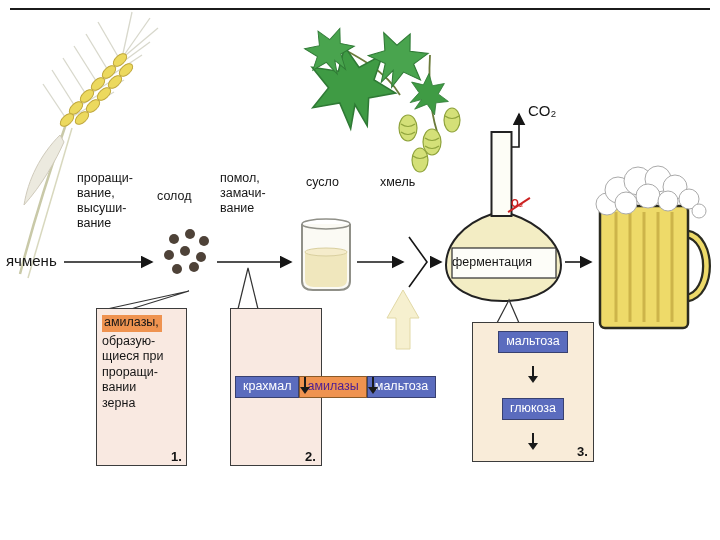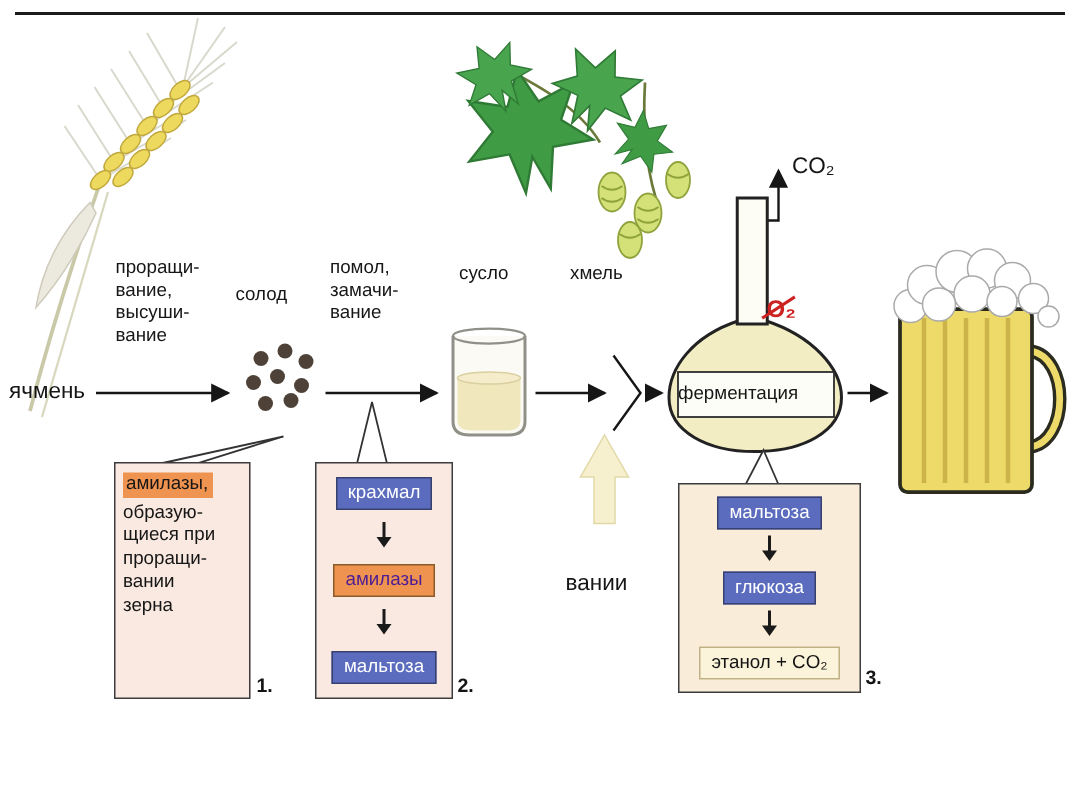--- a/index.html
+++ b/index.html
@@ -3,40 +3,40 @@
 <meta charset="utf-8">
 <style>
   html,body{margin:0;padding:0;background:#ffffff;}
   #stage{position:relative;width:720px;height:540px;background:#ffffff;
          font-family:"Liberation Sans",sans-serif;overflow:hidden;}
   #art{position:absolute;left:0;top:0;}
   .lbl{position:absolute;font-size:12.5px;line-height:15px;color:#161616;white-space:pre-line;}
   .lbl.big{font-size:15px;}
   .ferm{position:absolute;left:452px;top:255px;width:104px;text-align:left;
         font-size:12.5px;color:#161616;}
-  .callout{position:absolute;box-sizing:border-box;border:1.5px solid #3c3c3c;background:#f9e9e1;}
+  .callout{position:absolute;box-sizing:border-box;border:1.5px solid #3c3c3c;background:#f9e9e1;margin-left:20px;}
   #box1{left:76px;top:308px;width:91px;height:158px;padding:6px 5px;
         font-size:12.5px;line-height:15.5px;color:#161616;}
   .hl{display:inline-block;background:#ef9350;padding:0 3px 1px 2px;margin-bottom:2px;}
   .rest{white-space:pre-line;}
-  #box2{left:210px;top:308px;width:92px;height:158px;display:flex;flex-direction:column;
+  #box2{left:210px;top:308px;width:92px;height:158px;display:flex;
         align-items:center;justify-content:space-between;padding:9px 4px;}
   #box3{left:452px;top:322px;width:122px;height:140px;display:flex;flex-direction:column;
         align-items:center;justify-content:space-between;padding:8px 4px;background:#f9ecd9;}
   .chip{font-size:12.5px;line-height:15px;padding:2px 7px 3px;border:1px solid #384070;white-space:nowrap;}
   .chip.blue{background:#5b6cbe;color:#ffffff;}
   .chip.orange{background:#ef9350;color:#4c1d95;border-color:#8a5a28;}
   .chip.pale{background:#fbf3da;color:#141414;border-color:#bfb184;}
   .darr{position:relative;width:12px;height:20px;}
   .darr::before{content:"";position:absolute;left:5px;top:0;width:2px;height:11px;background:#1a1a1a;}
   .darr::after{content:"";position:absolute;left:1px;top:10px;border:5px solid transparent;border-top:7px solid #1a1a1a;}
   .num{position:absolute;font-weight:bold;font-size:13px;color:#141414;}
   #num1{left:171px;top:449px;} #num2{left:305px;top:449px;} #num3{left:577px;top:444px;}
   .caption{position:absolute;left:35px;top:477px;font-weight:bold;font-size:14.5px;color:#141414;}
-  .o2{position:absolute;left:511px;top:198px;color:#cc2222;font-weight:bold;font-size:16px;}
+  .o2{position:absolute;left:511px;top:198px;color:#cc2222;font-weight:bold;font-size:10px;}
   .o2::after{content:"";position:absolute;left:-5px;top:6px;width:26px;border-top:2px solid #cc2222;transform:rotate(-33deg);}
 </style>
 </head>
 <body>
 
 <div id="stage">
 
   <svg id="art" width="720" height="540" viewBox="0 0 720 540">
     <defs>
       <marker id="ah" markerWidth="10" markerHeight="10" refX="7" refY="4" orient="auto">
@@ -203,18 +203,17 @@
     <div class="darr"></div>
     <div class="chip blue">мальтоза</div>
   </div>
   <div id="num2" class="num">2.</div>
 
   <div id="box3" class="callout">
     <div class="chip blue">мальтоза</div>
     <div class="darr"></div>
     <div class="chip blue">глюкоза</div>
     <div class="darr"></div>
-    <div class="chip pale">этанол + CO₂</div>
   </div>
   <div id="num3" class="num">3.</div>
 
 
 </div>
 
 </body></html>

